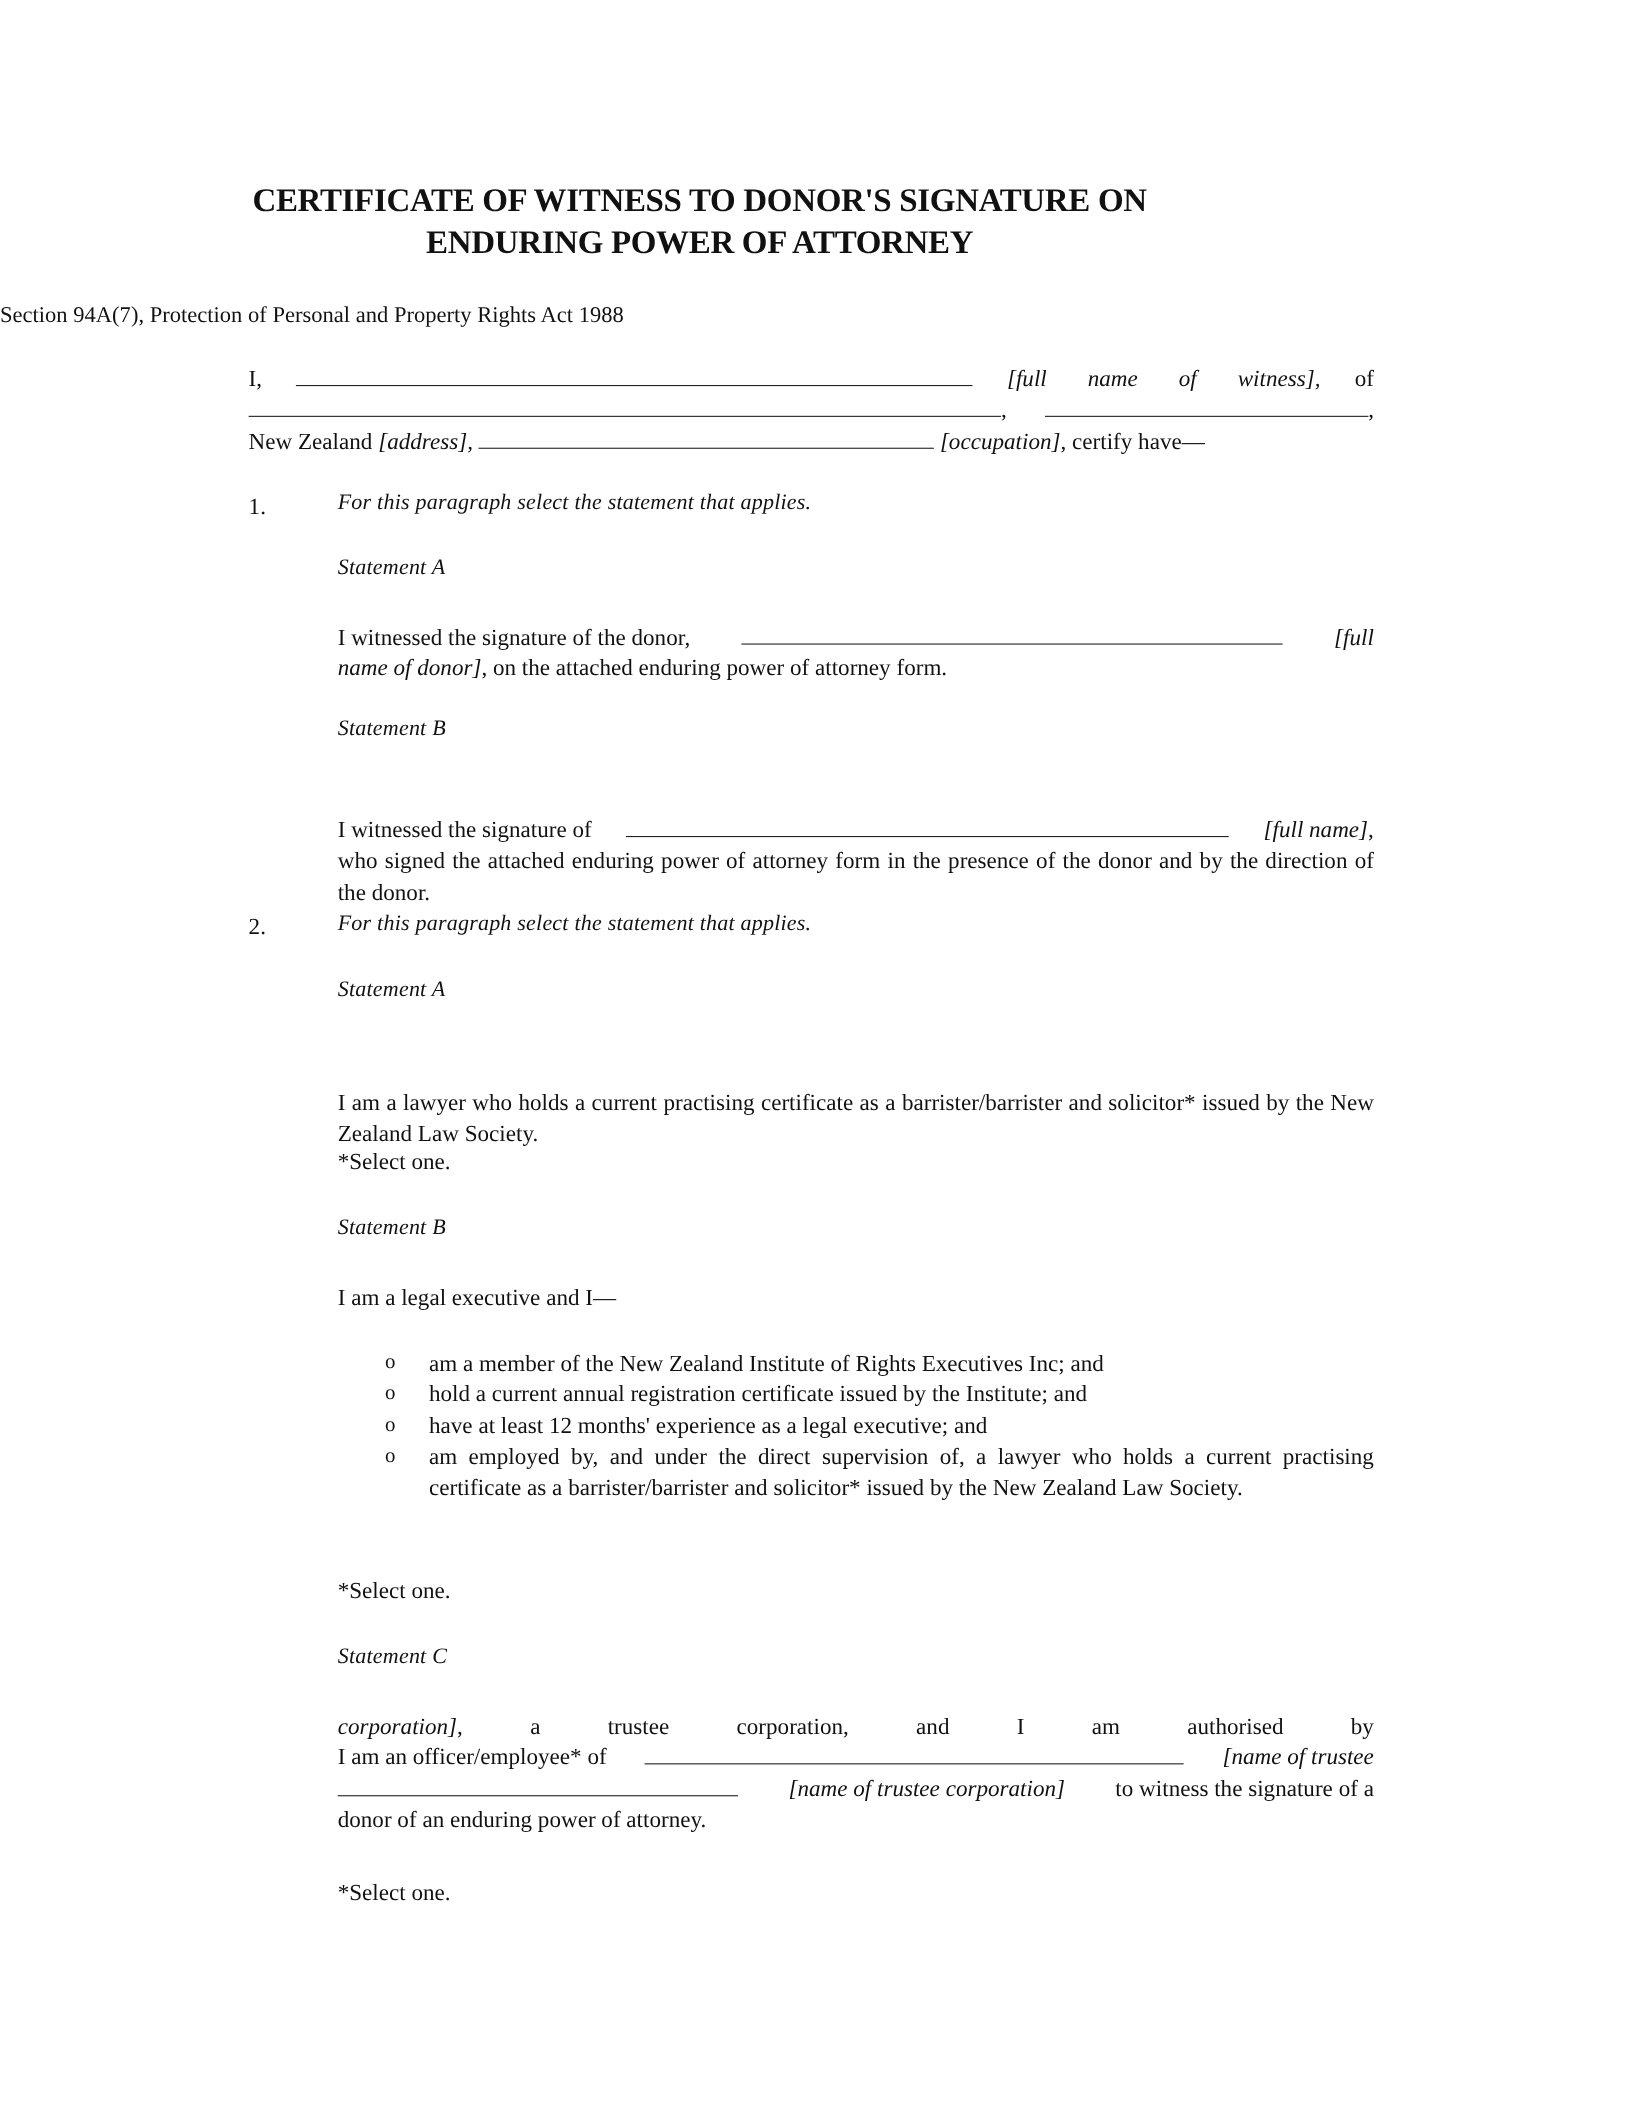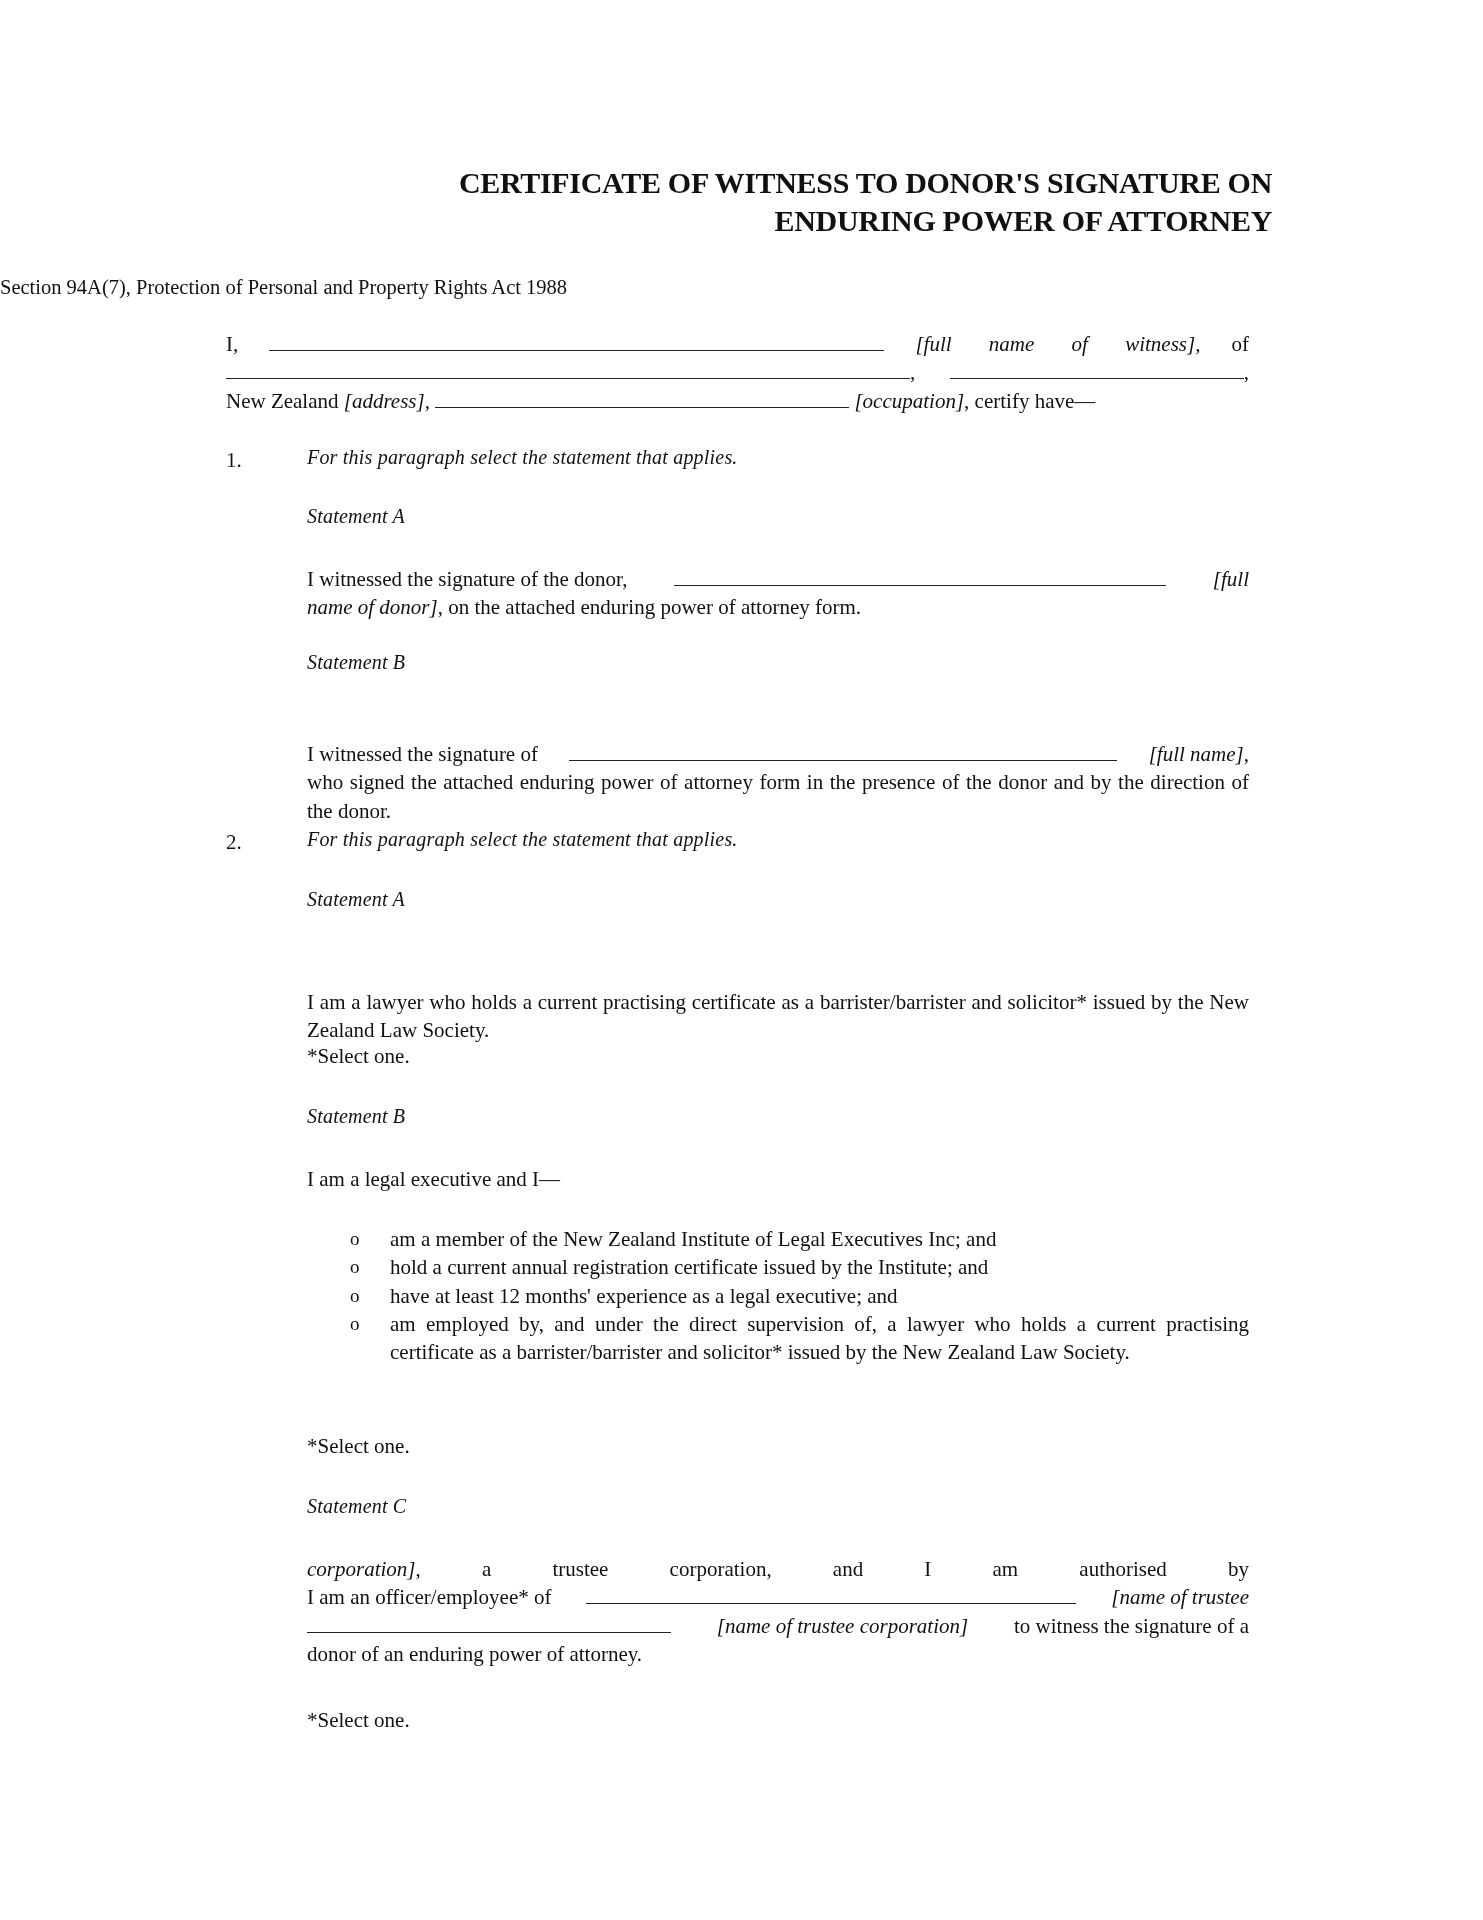--- a/index.html
+++ b/index.html
@@ -1,19 +1,19 @@
 <!DOCTYPE html>
 <html><head>
 <meta charset="utf-8">
 <style>
   html, body { margin: 0; padding: 0; background: #ffffff; }
   body { width: 1483px; height: 1920px; position: relative; overflow: hidden; color: #111111;
          font-family: "Liberation Serif", "DejaVu Serif", serif; }
   .abs { position: absolute; }
-  .title { left: 0; width: 1272px; text-align: right; font-weight: bold; font-size: 30px; letter-spacing: -0.3px; line-height: 38px; }
+  .title { left: 0; width: 1272px; text-align: center; font-weight: bold; font-size: 30px; letter-spacing: -0.3px; line-height: 38px; }
   .subtitle { left: 0; width: 1483px; text-align: left; font-size: 20.5px; line-height: 28px; }
   .body { font-size: 21px; line-height: 28.3px; }
   .para { left: 307px; width: 942px; text-align: justify; }
   .full { left: 226px; width: 1023px; }
   .num { left: 226px; font-size: 21px; line-height: 28.3px; }
   .it { font-style: italic; }
   .label { font-style: italic; font-size: 20px; letter-spacing: 0.2px; }
   .blank { display: inline-block; border-bottom: 1.3px solid #222; height: 18px; vertical-align: baseline; }
   .row { display: flex; justify-content: space-between; align-items: baseline; white-space: nowrap; }
   .bullet-list { left: 340px; width: 909px; margin: 0; padding: 0; list-style: none; }
@@ -79,21 +79,21 @@
 <div class="abs para label" style="top:828px;">For this paragraph select the statement that applies.</div>
 
 <div class="abs para label" style="top:888px;">Statement A</div>
 <div class="abs para body" style="top:948px;margin-top:40px;">I am a lawyer who holds a current practising certificate as a barrister/barrister and solicitor* issued by the New Zealand Law Society.</div>
 <div class="abs para body" style="top:1042px;">*Select one.</div>
 
 <div class="abs para label" style="top:1105px;">Statement B</div>
 <div class="abs para body" style="top:1165px;">I am a legal executive and I—</div>
 
 <ul class="abs body bullet-list" style="top:1225px;">
-  <li><span class="bullet">o</span><span>am a member of the New Zealand Institute of Legal Executives Inc; and</span></li>
+  <li><span class="bullet">o</span><span>am a member of the New Zealand Institute of Rights Executives Inc; and</span></li>
   <li><span class="bullet">o</span><span>hold a current annual registration certificate issued by the Institute; and</span></li>
   <li><span class="bullet">o</span><span>have at least 12 months' experience as a legal executive; and</span></li>
   <li style="text-align:justify;"><span class="bullet">o</span><span>am employed by, and under the direct supervision of, a lawyer who holds a current practising certificate as a barrister/barrister and solicitor* issued by the New Zealand Law Society.</span></li>
 </ul>
 
 <div class="abs para body" style="top:1432px;">*Select one.</div>
 
 <div class="abs para label" style="top:1495px;">Statement C</div>
 <div class="abs para body" style="top:1555px;">
   <div class="row">

